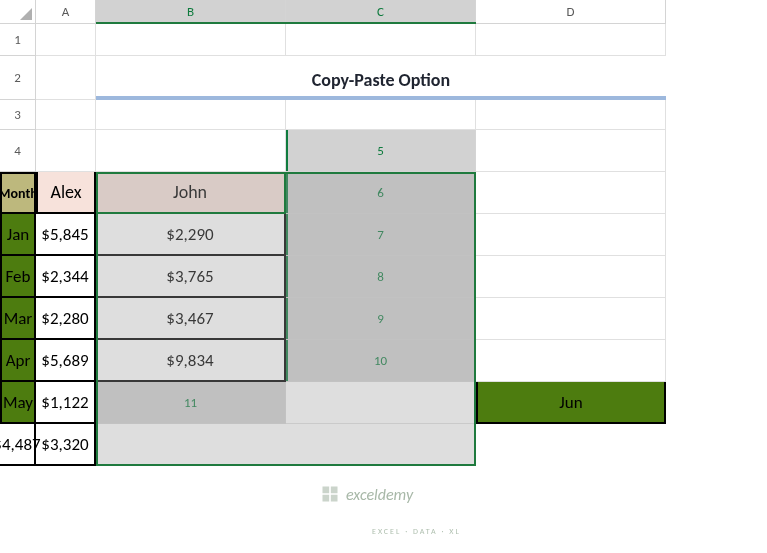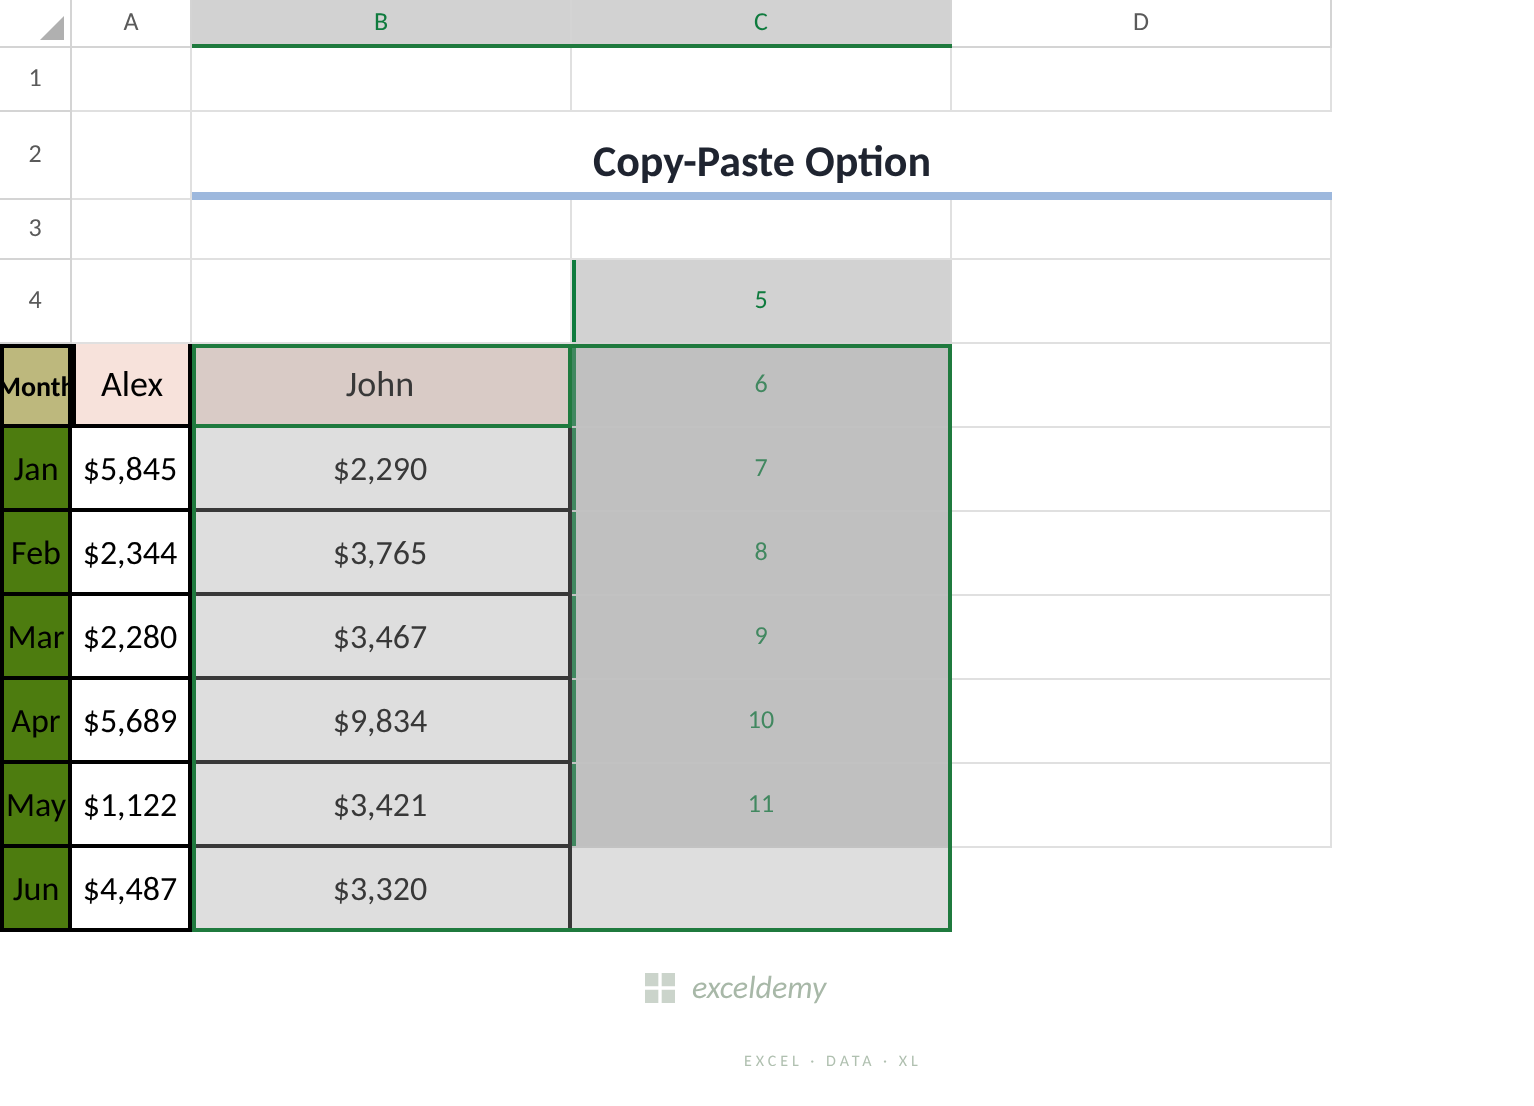--- a/index.html
+++ b/index.html
@@ -11,21 +11,21 @@
     .corner { background: #fff; border-right: 1px solid #d4d4d4; border-bottom: 1px solid #d4d4d4; position: relative; }
     .corner::after { content: ""; position: absolute; right: 3px; bottom: 3px; width: 0; height: 0; border-style: solid; border-width: 0 0 12px 12px; border-color: transparent transparent #b0b0b0 transparent; }
     
     .col-header.selected { background: #d2d2d2; color: #0f7b3e; font-weight: 500; }
     .row-header.selected { background: #d2d2d2; color: #0f7b3e; font-weight: 500; }
     .row-header { border-right-width: 1px; }
     .row-header.selected { border-left: 0; box-shadow: inset 2px 0 0 #0f7b3e; }
     
     .cell { border-right: 1px solid #e0e0e0; border-bottom: 1px solid #e0e0e0; }
     
-    .title-cell { grid-column: 3 / 6; display: flex; align-items: center; justify-content: center; font-size: 22px; font-weight: bold; color: #1f2430; border-bottom: 4px solid #9db8dd; padding-top: 8px; }
+    .title-cell { grid-column: 3 / 6; display: flex; align-items: center; justify-content: center; font-size: 18px; font-weight: bold; color: #1f2430; border-bottom: 4px solid #9db8dd; padding-top: 8px; }
     
     .sales-header { grid-column: 4 / 6; background: #f6e7b4; border: 2px solid #000; display: flex; align-items: center; justify-content: center; font-weight: bold; font-size: 18px; }
     
     .month-header { background: #bdb87d; border: 2px solid #000; display: flex; align-items: center; justify-content: center; font-weight: bold; font-size: 14px; }
     
     .alex-header, .john-header { background: #f7e2db; border: 2px solid #000; border-top: none; display: flex; align-items: center; justify-content: center; font-weight: normal; font-size: 18px; text-align: right; }
     .john-header { border-left: none; }
     
     .month-cell { background: #4d7c0f; border: 2px solid #000; border-top: none; display: flex; align-items: center; justify-content: center; font-weight: normal; font-size: 17px; }
     
@@ -97,21 +97,20 @@
   <div class="row-header selected">9</div>
   <div class="cell"></div>
   <div class="month-cell">Apr</div>
   <div class="data-cell">$5,689</div>
   <div class="data-cell">$9,834</div>
 
   <div class="row-header selected">10</div>
   <div class="cell"></div>
   <div class="month-cell">May</div>
   <div class="data-cell">$1,122</div>
-  <div class="data-cell">$3,421</div>
 
   <div class="row-header selected">11</div>
   <div class="cell"></div>
   <div class="month-cell">Jun</div>
   <div class="data-cell">$4,487</div>
   <div class="data-cell">$3,320</div>
 </div>
 
 <div class="col-green-line" style="left:96px; width:380px;"></div>
 

